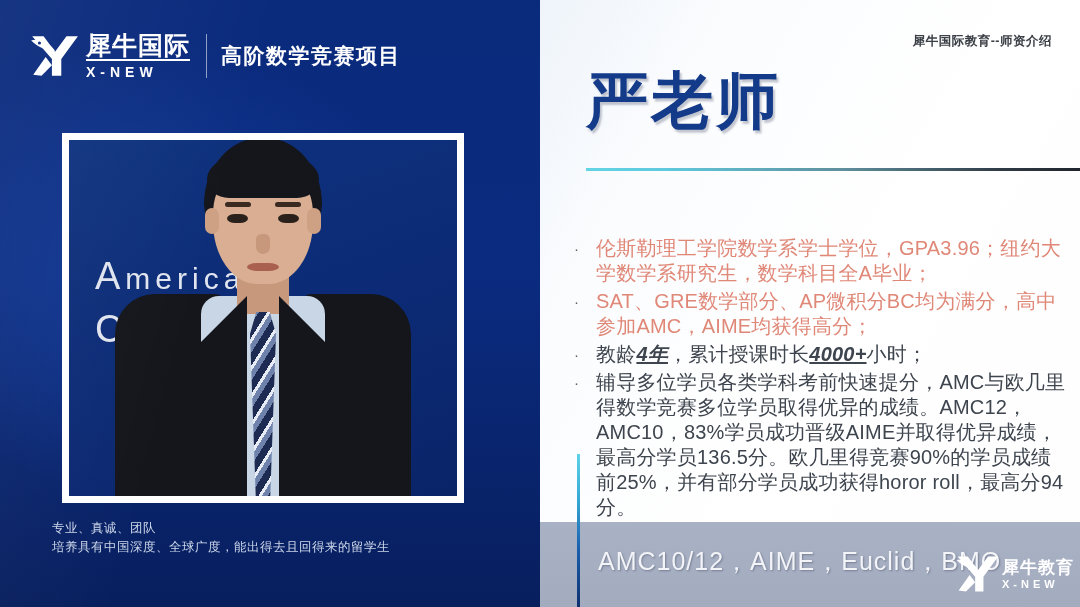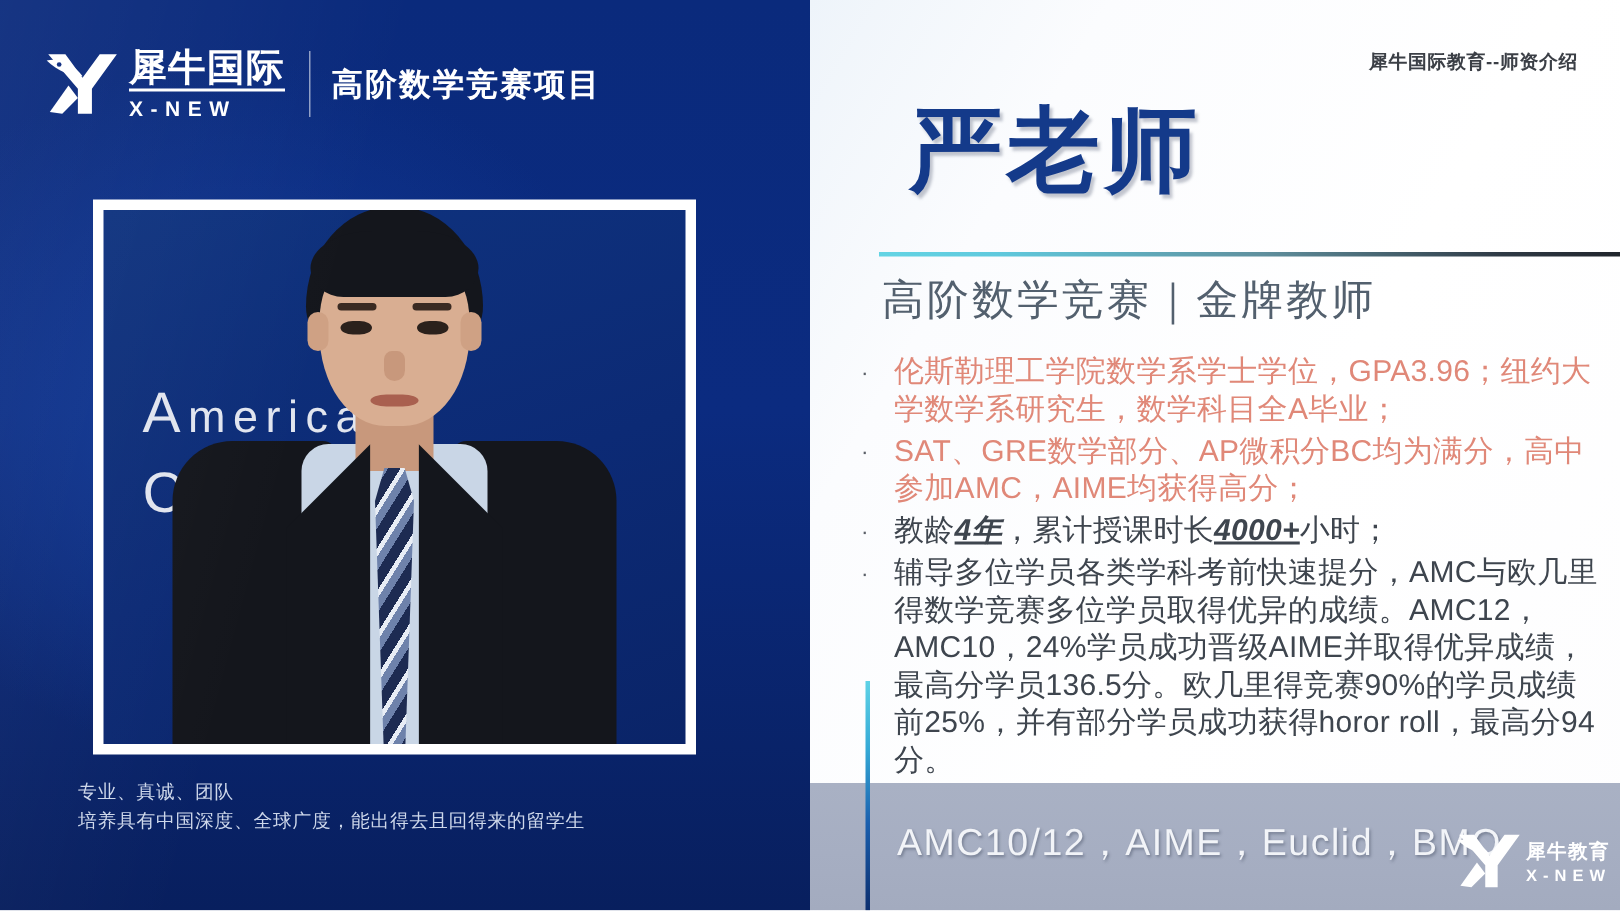--- a/index.html
+++ b/index.html
@@ -218,21 +218,20 @@
   }
   .teacher-name {
     position: absolute;
     left: 46px; top: 63px;
     font-size: 62px;
     font-weight: bold;
     color: #143a8a;
     letter-spacing: 3px;
     line-height: 76px;
     text-shadow: 2px 3px 2px rgba(60,70,95,0.30);
-    margin-left: 20px;
   }
   .title-rule {
     position: absolute;
     left: 46px; top: 168px;
     width: 494px; height: 3px;
     background: linear-gradient(90deg, #63d4e4 0%, #5fc9dd 16%, #5f8f9d 52%, #2f3a45 84%, #20252c 100%);
   }
   .teacher-role {
     position: absolute;
     left: 48px; top: 181px;
@@ -305,21 +304,21 @@
   .watermark {
     position: absolute;
     right: 6px; bottom: 10px;
     display: flex;
     align-items: center;
     z-index: 7;
   }
   .wm-mark { width: 46px; height: 46px; flex: 0 0 auto; }
   .wm-words { display: flex; flex-direction: column; margin-left: 2px; }
   .wm-cn {
-    font-size: 13px; font-weight: bold; color: #ffffff;
+    font-size: 17px; font-weight: bold; color: #ffffff;
     letter-spacing: 1px; line-height: 19px;
   }
   .wm-en {
     font-size: 11px; font-weight: bold; color: #ffffff;
     letter-spacing: 4px; line-height: 14px;
   }
 </style>
 </head>
 <body>
 
@@ -376,38 +375,37 @@
     <div class="left-slogans">
       <div>专业、真诚、团队</div>
       <div>培养具有中国深度、全球广度，能出得去且回得来的留学生</div>
     </div>
   </div>
 
   <div class="right-panel">
     <div class="right-header">犀牛国际教育--师资介绍</div>
     <div class="teacher-name">严老师</div>
     <div class="title-rule"></div>
-    <div class="teacher-role">高阶数学竞赛｜金牌教师</div>
 
     <div class="bullets" id="bullets">
         <div class="bullet red">
           <span class="dot">·</span>
           <span class="btext"><span>伦斯勒理工学院数学系学士学位，GPA3.96；纽约大学数学系研究生，数学科目全A毕业；</span></span>
         </div>
         <div class="bullet red">
           <span class="dot">·</span>
           <span class="btext"><span>SAT、GRE数学部分、AP微积分BC均为满分，高中参加AMC，AIME均获得高分；</span></span>
         </div>
         <div class="bullet dark">
           <span class="dot">·</span>
           <span class="btext"><span>教龄</span><span class="hl">4年</span><span>，累计授课时长</span><span class="hl">4000+</span><span>小时；</span></span>
         </div>
         <div class="bullet dark">
           <span class="dot">·</span>
-          <span class="btext"><span>辅导多位学员各类学科考前快速提分，AMC与欧几里得数学竞赛多位学员取得优异的成绩。AMC12，AMC10，24%学员成功晋级AIME并取得优异成绩，最高分学员136.5分。欧几里得竞赛90%的学员成绩前25%，并有部分学员成功获得horor roll，最高分94分。</span></span>
+          <span class="btext"><span>辅导多位学员各类学科考前快速提分，AMC与欧几里得数学竞赛多位学员取得优异的成绩。AMC12，AMC10，83%学员成功晋级AIME并取得优异成绩，最高分学员136.5分。欧几里得竞赛90%的学员成绩前25%，并有部分学员成功获得horor roll，最高分94分。</span></span>
         </div>
       </div>
 
   </div>
 
   <div class="accent-line"></div>
 
   <div class="bottom-bar">
     <div class="bottom-bar-text">AMC10/12，AIME，Euclid，BMO</div>
     <div class="watermark">

